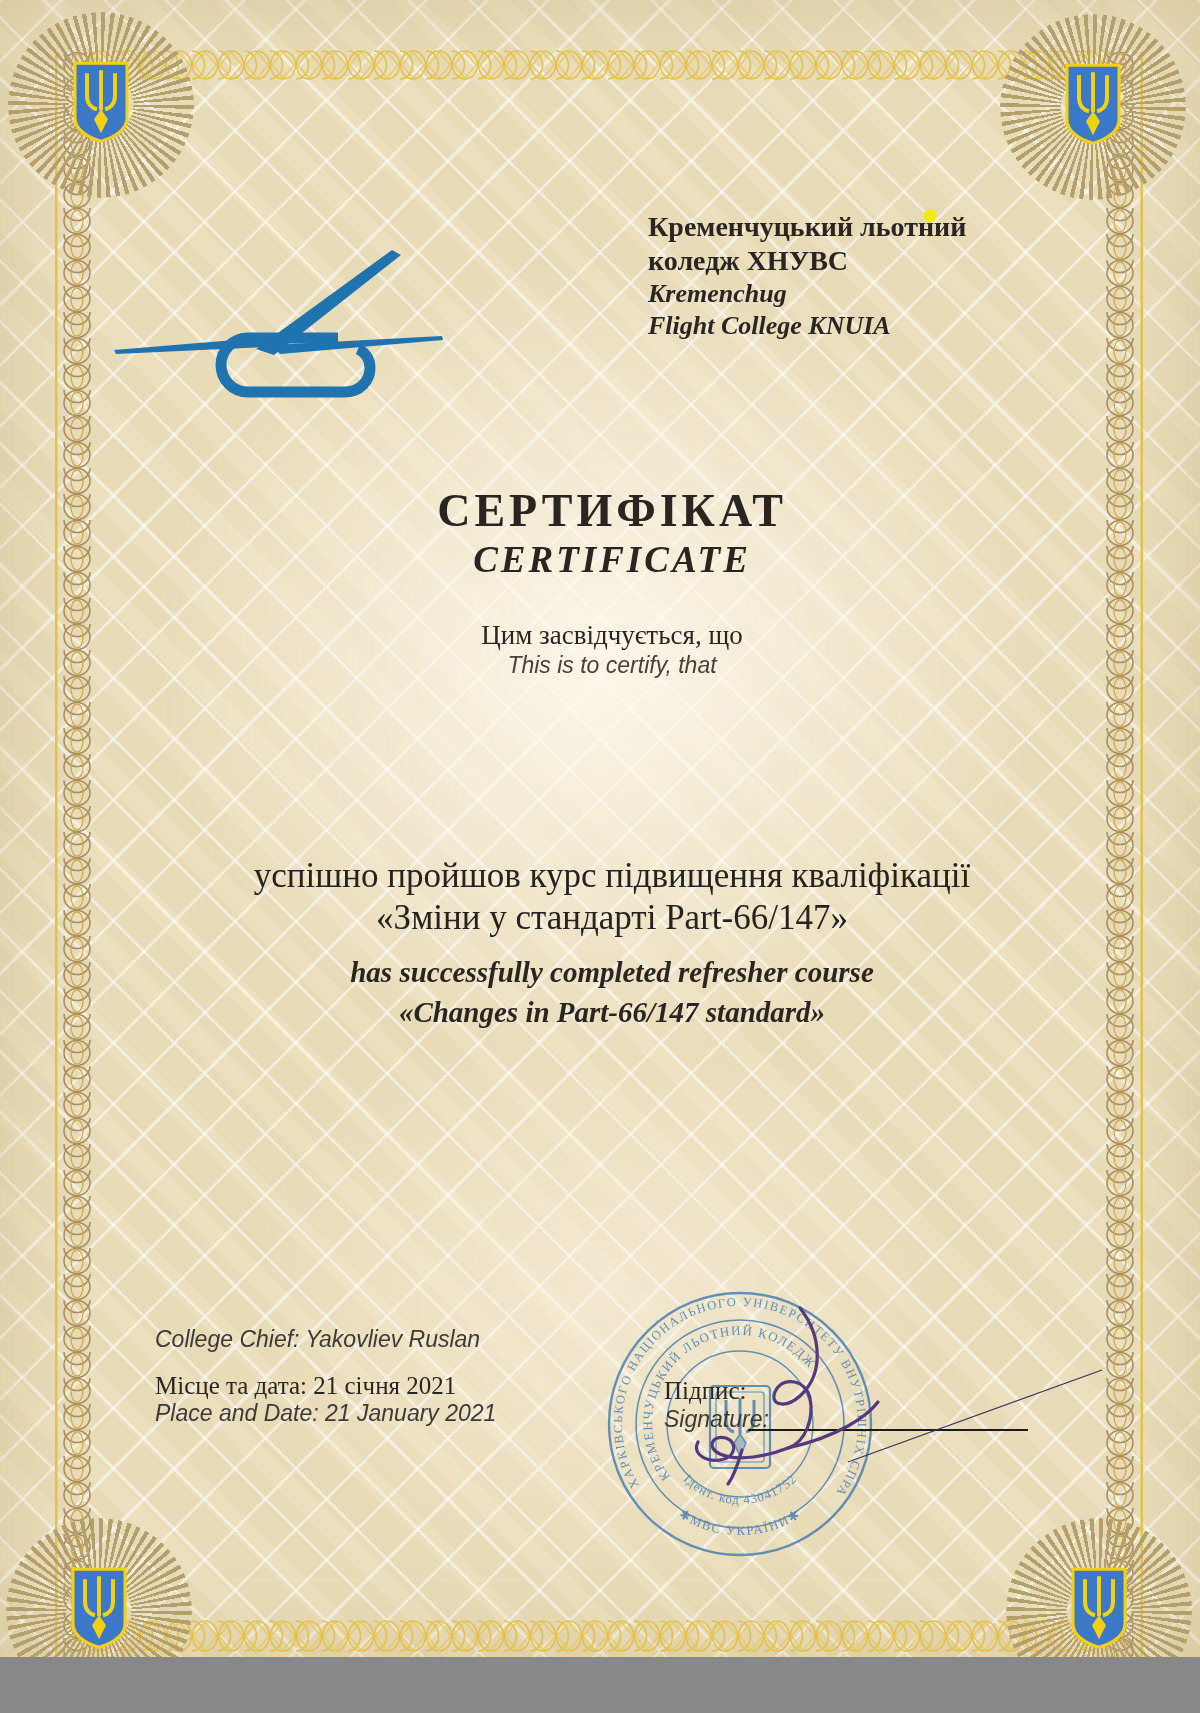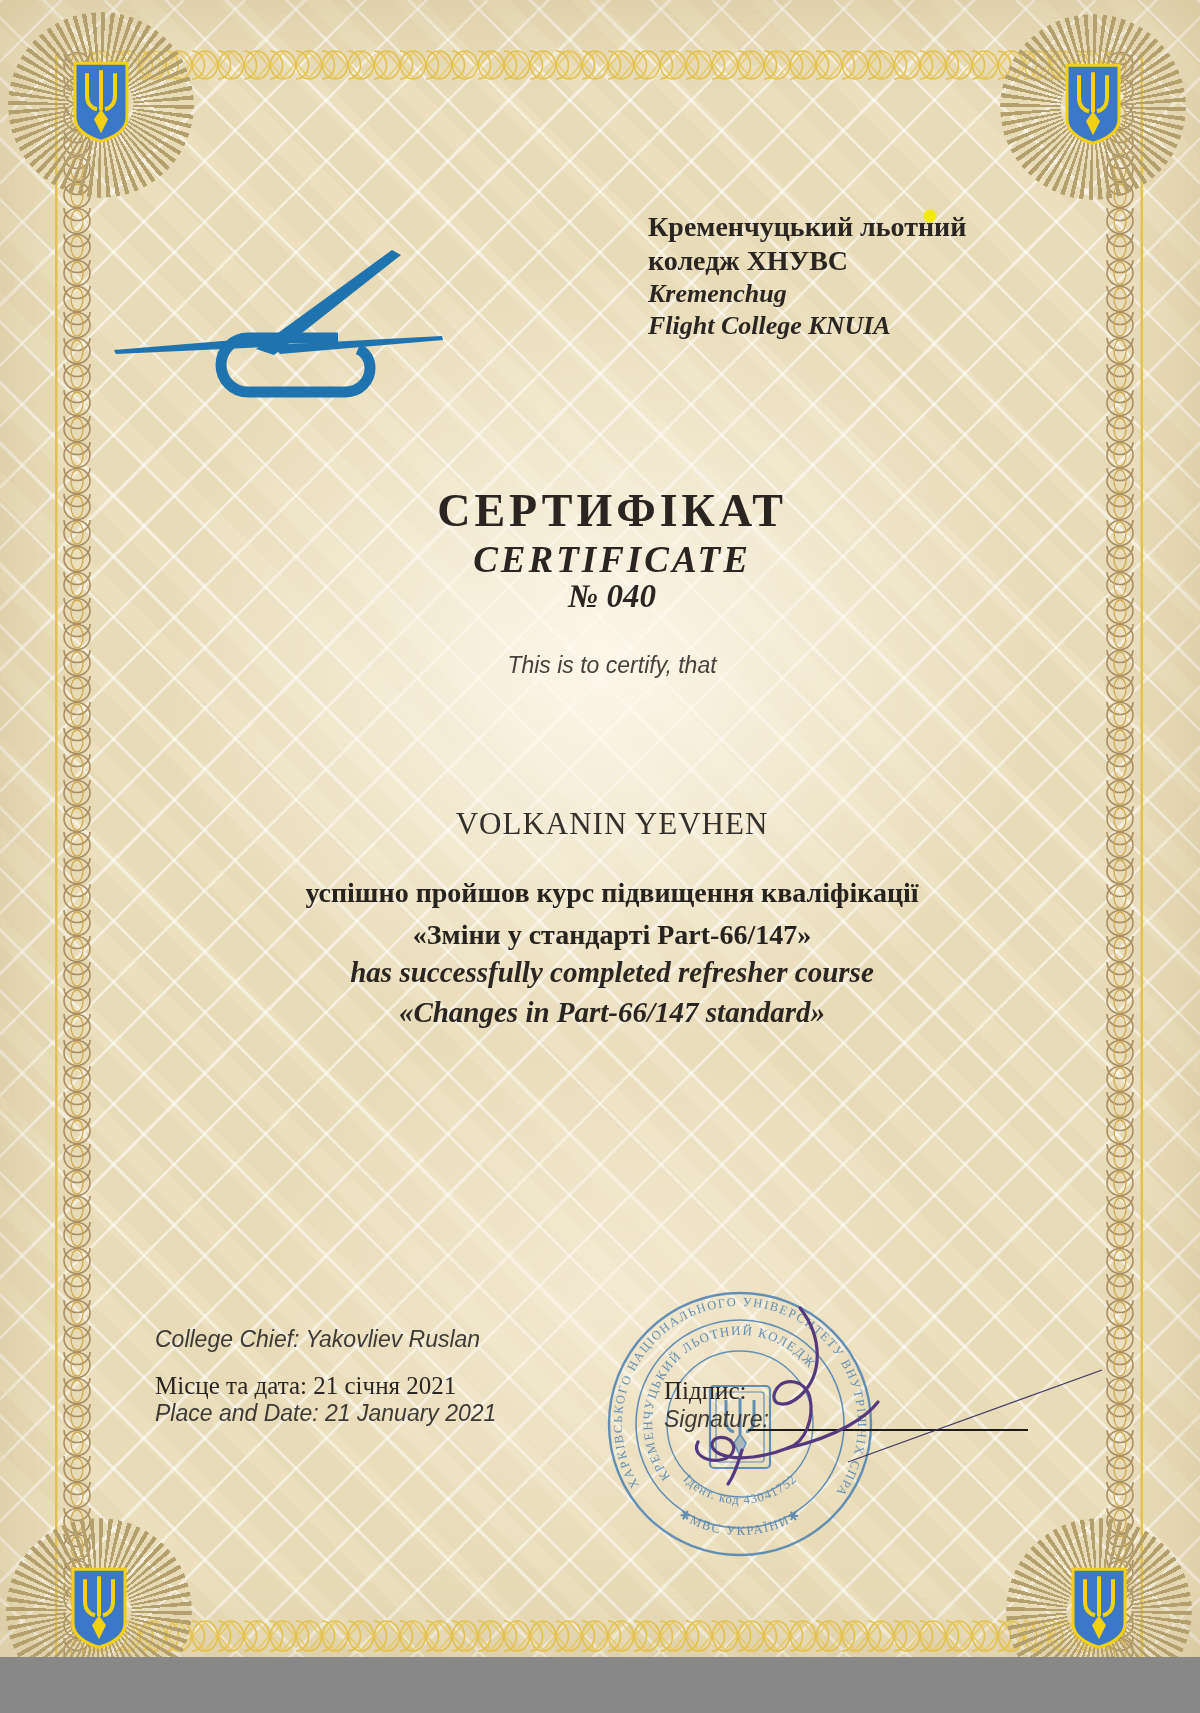--- a/index.html
+++ b/index.html
@@ -36,21 +36,21 @@
   .hdr{position:absolute;left:648px;top:210px;width:330px;text-align:left;line-height:1.22;}
   .hdr .ua{font-weight:bold;font-size:28px;}
   .hdr .en{font-weight:bold;font-style:italic;font-size:26px;}
   .t-main{font-size:46px;font-weight:bold;letter-spacing:4px;}
   .t-sub{font-size:37px;font-weight:bold;font-style:italic;letter-spacing:3px;}
   .t-num{font-size:33px;font-weight:bold;font-style:italic;}
   .certify-ua{font-size:27px;}
   .certify-en{font-size:23px;font-style:italic;font-family:"Liberation Sans",sans-serif;color:#46413c;}
   .name-ua{font-size:33px;letter-spacing:1.5px;color:#33302b;}
   .name-en{font-size:31px;letter-spacing:1px;color:#33302b;}
-  .course{font-size:28px;font-weight:bold;color:#26221e;margin-top:21px;}
+  .course{font-size:35px;font-weight:normal;color:#26221e;}
   .course-en{font-size:29px;font-weight:bold;font-style:italic;color:#2b2username723;}
   .foot-serif{font-size:25px;}
   .foot-sans{font-size:23px;font-style:italic;font-family:"Liberation Sans",sans-serif;color:#3d3a36;}
   .sig-label{line-height:1.35;}
   
   .sig-line{position:absolute;left:748px;top:1429px;width:280px;height:2px;background:#1c1a18;}
   .artifact-dot{position:absolute;left:924px;top:210px;width:12px;height:12px;border-radius:50%;background:#f3ea06;box-shadow:0 0 3px #f3ea06;}
   .stamp{position:absolute;left:604px;top:1288px;width:272px;height:272px;opacity:.85;}
   .logo{position:absolute;left:110px;top:226px;}
 </style>
@@ -161,25 +161,24 @@
   <div class="hdr">
     <div class="ua">Кременчуцький льотний</div>
     <div class="ua">коледж ХНУВС</div>
     <div class="en">Kremenchug</div>
     <div class="en">Flight College KNUIA</div>
   </div>
   <div class="artifact-dot"></div>
 
   <div class="center-col t-main" style="top:484px;">СЕРТИФІКАТ</div>
   <div class="center-col t-sub" style="top:538px;">CERTIFICATE</div>
-  <div class="center-col t-num" style="top:578px;">№ 040</div>
-
+
+  <div class="center-col certify-ua" style="top:620px;">Цим засвідчується, що</div>
   <div class="center-col certify-en" style="top:652px;">This is to certify, that</div>
 
-  <div class="center-col name-en" style="top:806px;">VOLKANIN YEVHEN</div>
 
   <div class="center-col course" style="top:856px;">успішно пройшов курс підвищення кваліфікації</div>
   <div class="center-col course" style="top:898px;">«Зміни у стандарті Part-66/147»</div>
   <div class="center-col course-en" style="top:956px;">has successfully completed refresher course</div>
   <div class="center-col course-en" style="top:996px;">«Changes in Part-66/147 standard»</div>
 
   <div class="abs foot-sans" style="left:155px;top:1326px;">College Chief: Yakovliev Ruslan</div>
   <div class="abs foot-serif" style="left:155px;top:1372px;">Місце та дата: 21 січня 2021</div>
   <div class="abs foot-sans" style="left:155px;top:1400px;">Place and Date: 21 January 2021</div>
 

